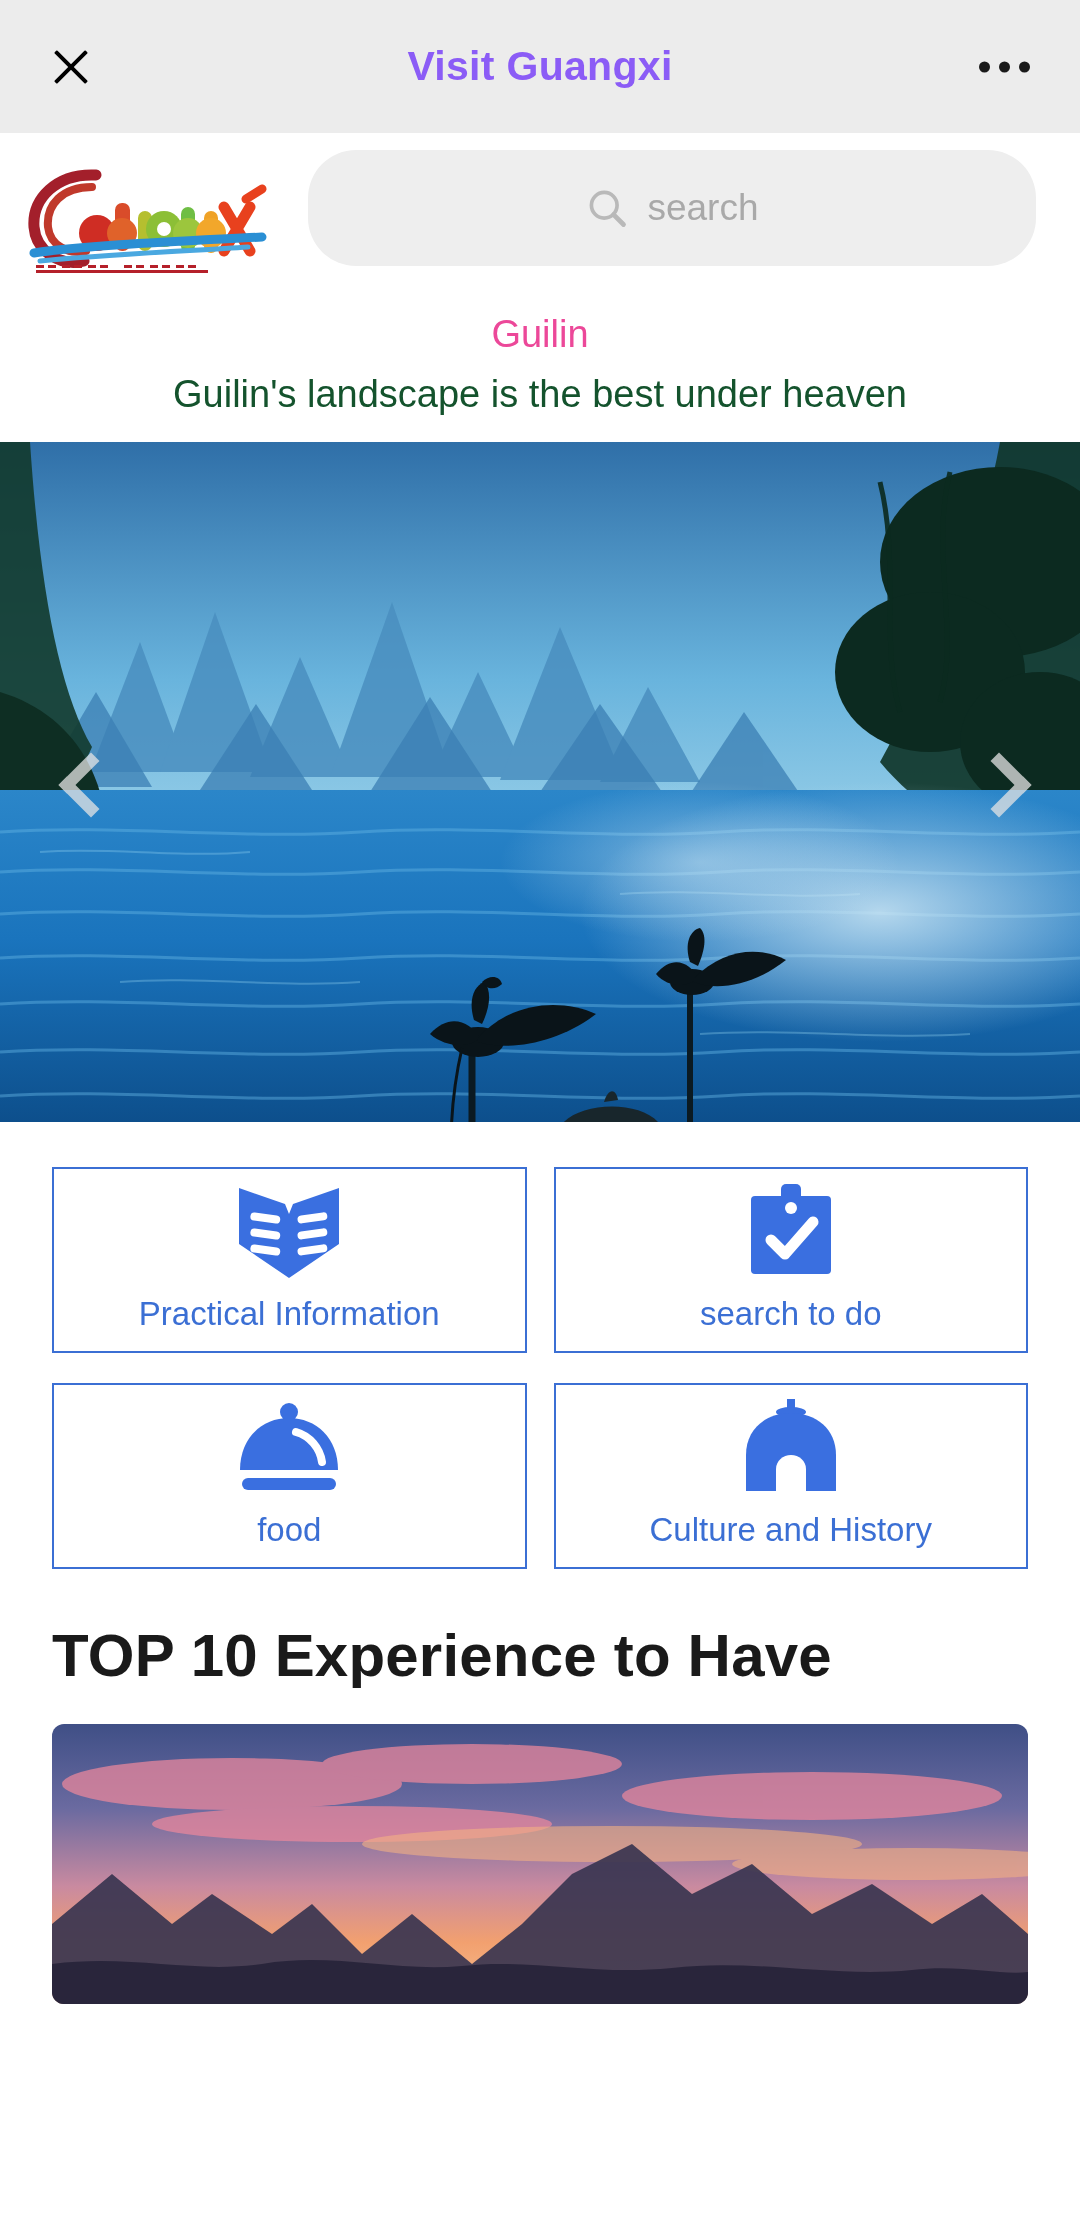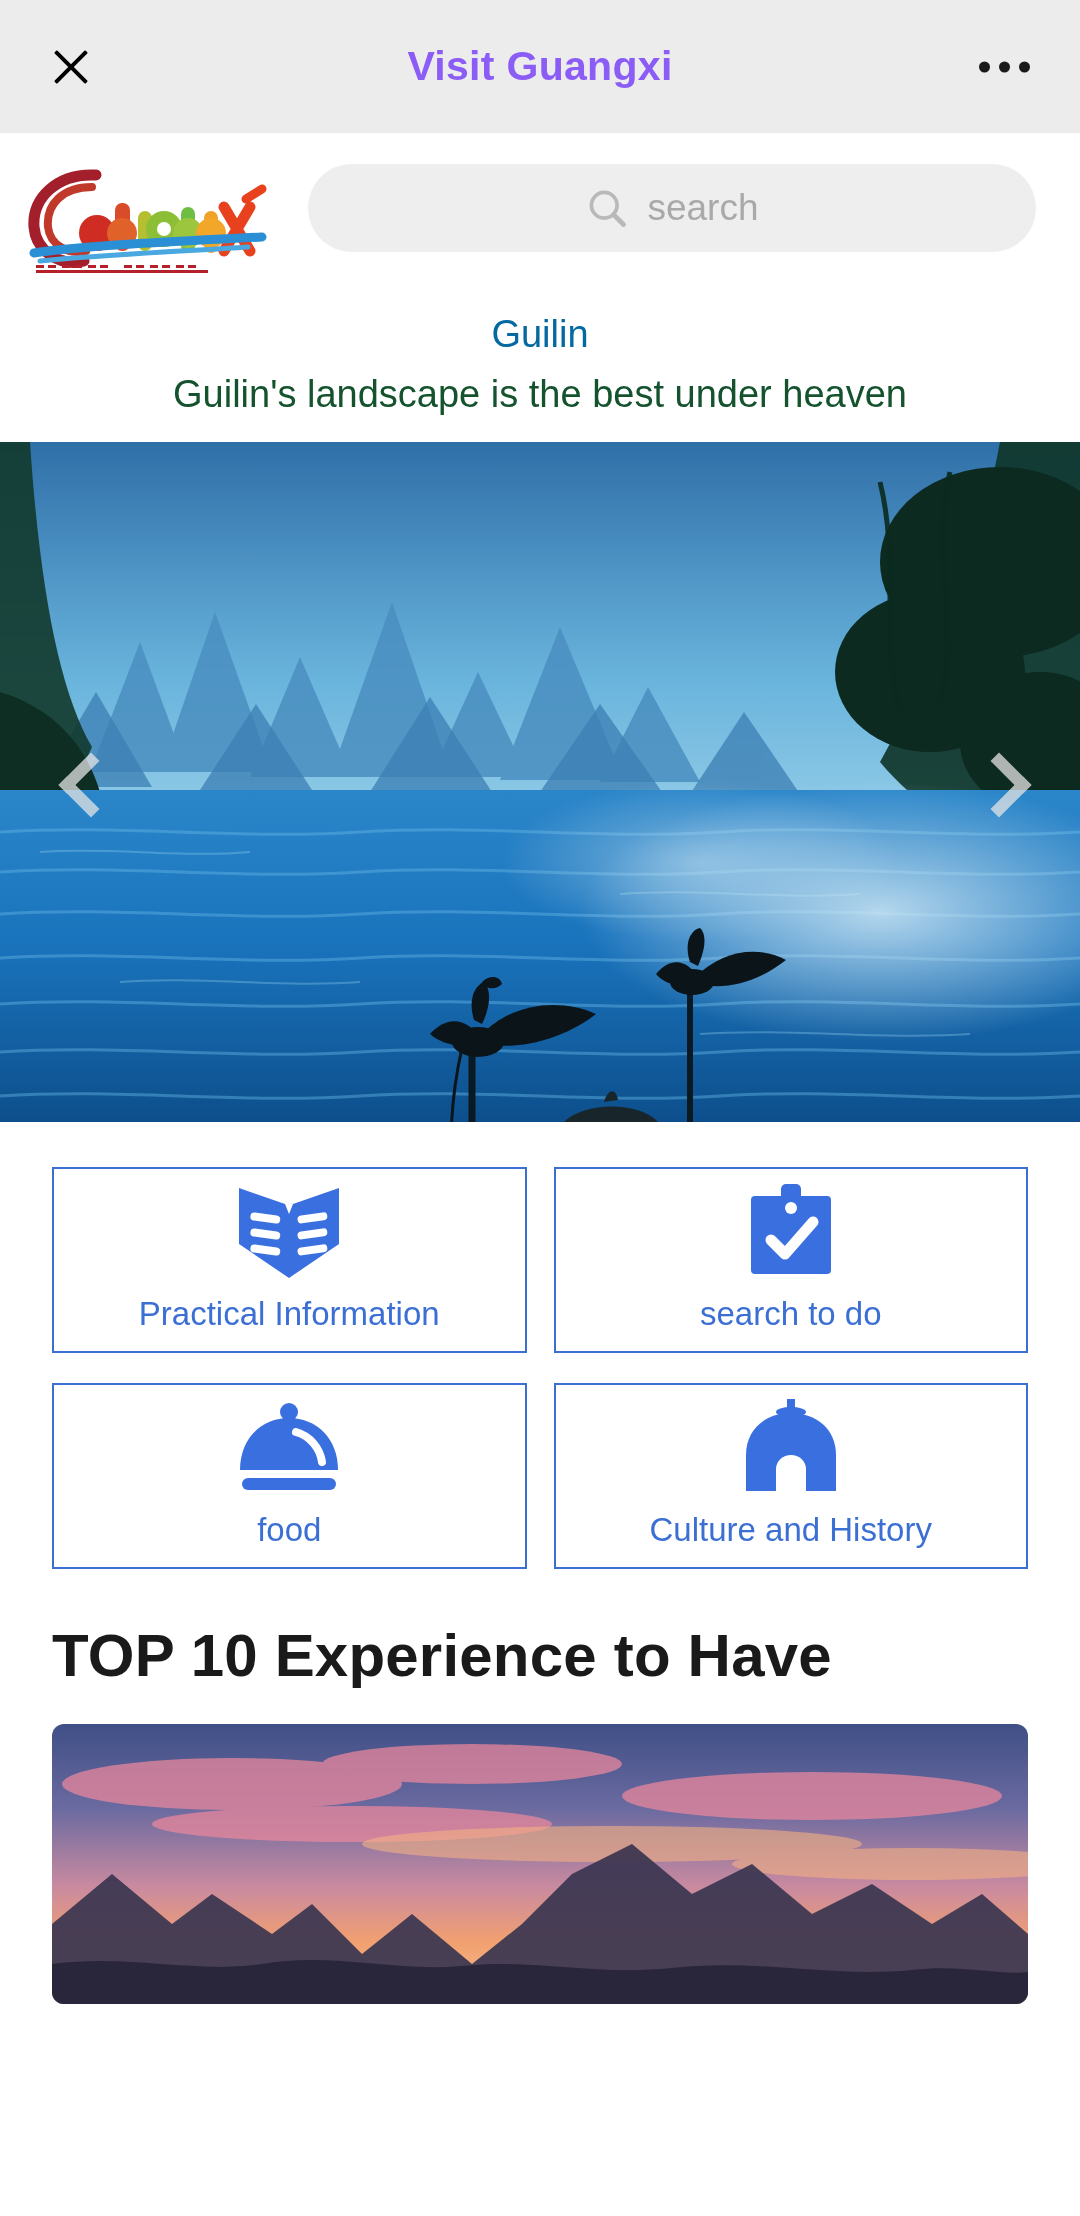--- a/index.html
+++ b/index.html
@@ -35,29 +35,29 @@
   }
   .nav-more i { width:11px; height:11px; border-radius:50%; background:#1a1a1a; display:block; }
 
   
   .search-row {
     height:150px; display:flex; align-items:center; padding:0 44px 0 18px; background:#fff;
   }
   .logo { width:280px; height:135px; position:relative; flex:none; }
   .logo svg { display:block; }
   .search-box {
-    flex:1; height:88px; margin-left:10px; background:#eeeeee; border-radius:48px;
+    flex:1; height:116px; margin-left:10px; background:#eeeeee; border-radius:48px;
     display:flex; align-items:center; justify-content:center; gap:18px; cursor:text;
   }
   .search-ico { width:44px; height:44px; flex:none; }
   .search-ph { font-size:37px; color:#a9a9a9; }
 
   
   .dest { text-align:center; padding-top:28px; background:#fff; }
-  .dest-name { font-size:38px; color:#0369a1; line-height:1.25; }
+  .dest-name { font-size:38px; color:#ec4899; line-height:1.25; }
   .dest-tag { font-size:38px; color:#14532d; line-height:1.35; margin-top:10px; }
 
   
   .hero { position:relative; width:1080px; height:680px; margin-top:22px; overflow:hidden; }
   .hero-canvas { position:absolute; inset:0; }
   .arrow {
     position:absolute; top:50%; transform:translateY(-50%);
     width:56px; height:56px; opacity:.75; cursor:pointer; z-index:5;
   }
   .arrow.left  { left:58px; }

